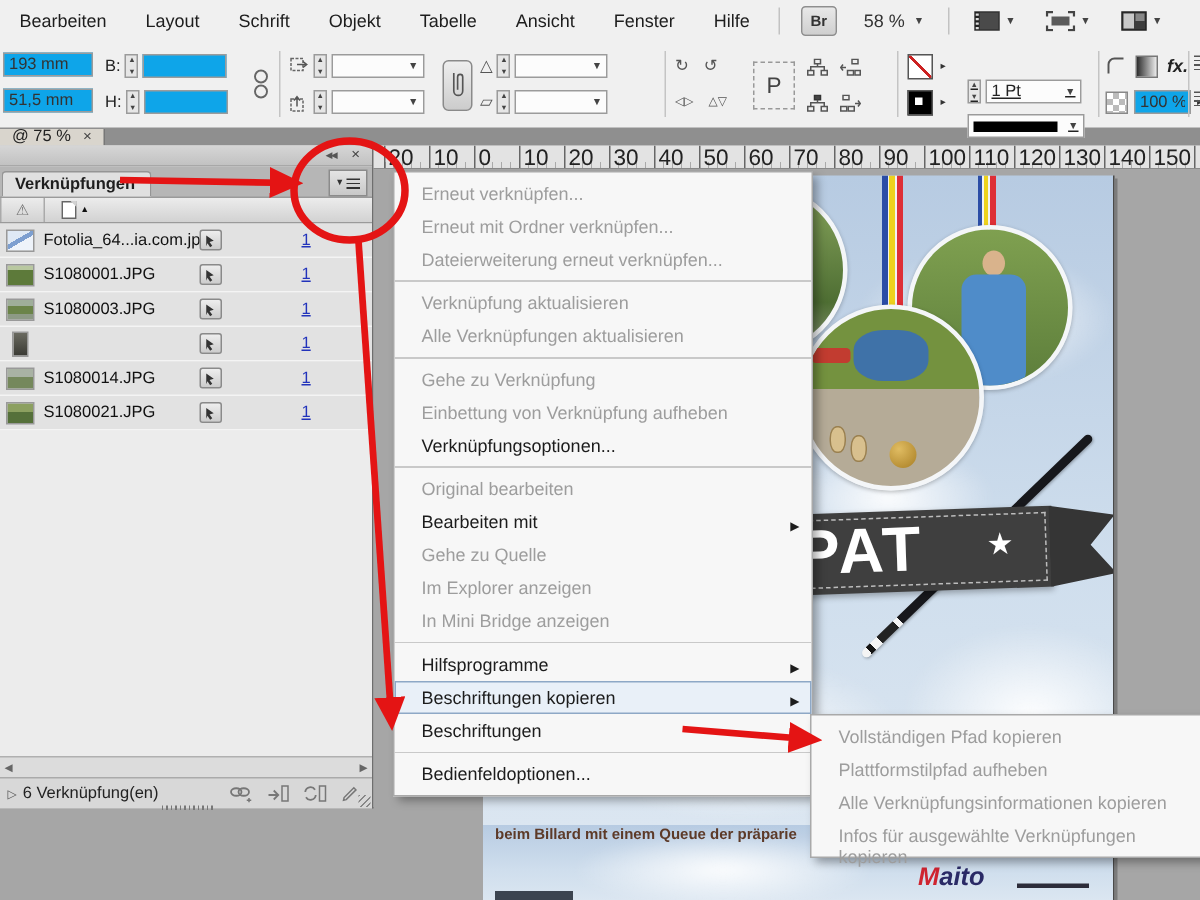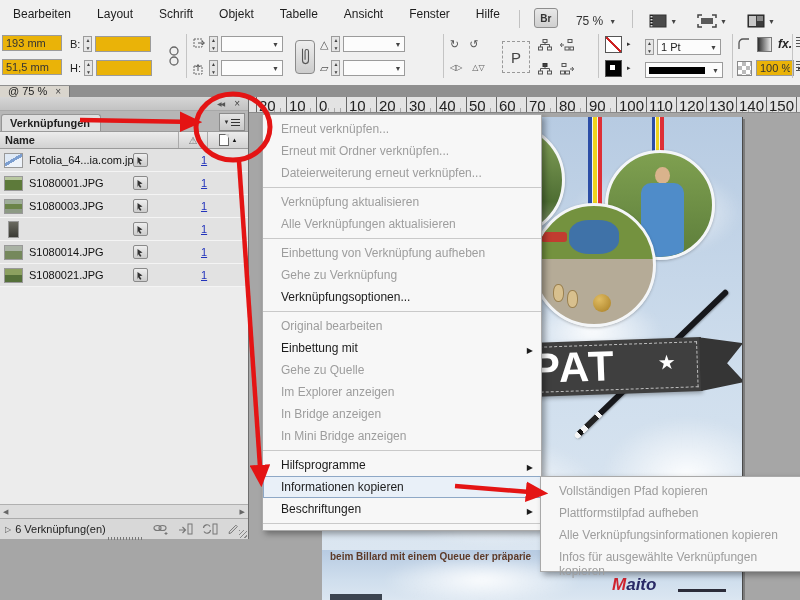--- a/index.html
+++ b/index.html
@@ -1,35 +1,35 @@
 <!DOCTYPE html>
 <html><head>
 <meta charset="utf-8">
 <style>
   html,body{margin:0;padding:0;}
   body{width:800px;height:600px;overflow:hidden;position:relative;background:#a6a6a6;
        font-family:"Liberation Sans","DejaVu Sans",sans-serif;font-size:12px;color:#222;
        -webkit-font-smoothing:antialiased;}
   
   .menubar{position:absolute;left:0;top:0;width:800px;height:28px;background:#f0f0f0;
-           border-bottom:1px solid #cfcfcf;display:flex;align-items:flex-end;z-index:20;}
+           border-bottom:1px solid #cfcfcf;display:flex;align-items:center;z-index:20;}
   .mb-item{padding:0 13px;line-height:27px;color:#1d1d1d;cursor:default;}
   .mb-sep{width:1px;height:18px;background:#c2c2c2;margin:0 6px;}
   .br-btn{width:22px;height:18px;background:linear-gradient(#e8e8e8,#cfcfcf);border:1px solid #8e8e8e;
           border-radius:3px;font-size:10px;font-weight:bold;color:#333;display:flex;align-items:center;
           justify-content:center;margin:0 8px;}
   .zoom-combo{display:flex;align-items:center;gap:6px;padding:0 10px;color:#333;}
   .dd-arrow{font-size:7px;color:#444;}
   .mb-iconbtn{display:flex;align-items:center;gap:3px;padding:0 10px;}
   .mb-iconbtn svg{display:block;}
   
   .controlbar{position:absolute;left:0;top:28px;width:800px;height:57px;background:#f0f0f0;
               border-bottom:1px solid #8f8f8f;z-index:20;font-size:11px;}
   .cb{position:absolute;}
-  .field{background:#eab308;border:1px solid #9b9b9b;height:16px;line-height:16px;padding:0 3px;
+  .field{background:#0ea5e9;border:1px solid #9b9b9b;height:16px;line-height:16px;padding:0 3px;
          font-size:11px;color:#333;box-sizing:border-box;font-family:"Liberation Sans",sans-serif;}
   input.field{outline:none;}
   .stepper{display:inline-flex;flex-direction:column;width:9px;height:16px;border:1px solid #9b9b9b;
            background:#e6e6e6;box-sizing:border-box;justify-content:space-between;align-items:center;}
   .stepper span{font-size:5px;line-height:6px;color:#444;}
   .cb-lab{font-size:11px;color:#222;line-height:18px;}
   .row2{display:grid;grid-template-rows:18px 18px;row-gap:6px;}
   .hline{display:flex;align-items:center;gap:3px;}
   .vr{position:absolute;top:6px;width:1px;height:44px;background:#c4c4c4;}
   .combo{display:flex;align-items:center;justify-content:space-between;background:#fcfcfc;
@@ -190,21 +190,21 @@
 
       <div class="mb-item">Ansicht</div>
 
       <div class="mb-item">Fenster</div>
 
       <div class="mb-item">Hilfe</div>
     </div>
   <div class="mb-sep"></div>
   <div class="br-btn">Br</div>
   <div class="zoom-combo">
-    <span>75 %</span>
+    <span>58 %</span>
     <span class="dd-arrow">▼</span>
   </div>
   <div class="mb-sep"></div>
   <div class="mb-iconbtn">
     <svg width="18" height="14">
         <rect x="1" y="1" width="16" height="12" fill="#4a4a4a" stroke="#333"></rect>
         <rect x="1" y="1" width="3" height="12" fill="#222"></rect>
         <rect x="1.5" y="2" width="2" height="1.5" fill="#ddd"></rect>
         <rect x="1.5" y="5" width="2" height="1.5" fill="#ddd"></rect>
         <rect x="1.5" y="8" width="2" height="1.5" fill="#ddd"></rect>
@@ -365,21 +365,21 @@
   <div class="cb row2" style="left:605px;top:7px;">
     <div class="hline" style="gap:5px;">
       <span class="swatch-stroke"></span>
       <span class="tinytri">▸</span>
     </div>
     <div class="hline" style="gap:5px;">
       <span class="swatch-fill"></span>
       <span class="tinytri">▸</span>
     </div>
   </div>
-  <div class="cb row2" style="left:645px;top:10px;">
+  <div class="cb row2" style="left:645px;top:24px;text-decoration:underline;">
     <div class="hline">
       <span class="stepper">
           <span>▲</span>
           <span>▼</span>
         </span>
       <div class="combo" style="width:64px;">
         <span>1 Pt</span>
         <span class="dd-arrow">▼</span>
       </div>
     </div>
@@ -469,21 +469,20 @@
     <span class="x">×</span>
   </div>
   <div class="p-tabs">
     <div class="p-tab">Verknüpfungen</div>
     <div class="flyout">
       <span class="tri">▼</span>
       <span class="lines"></span>
     </div>
   </div>
   <div class="p-header">
-    <span class="nm">Name</span>
     <span class="colsep"></span>
     <span class="warncol">⚠</span>
     <span class="colsep"></span>
     <span class="pagecol">
       <span class="pageicon"></span>
       <span class="sorttri">▲</span>
     </span>
   </div>
   <div class="p-rows">
 
@@ -614,94 +613,94 @@
       <span class="mi-label">Alle Verknüpfungen aktualisieren</span>
       <span class="mi-arrow"></span>
     </div>
 
     <div class="mi sep">
       
       
     </div>
 
     <div class="mi disabled">
+      <span class="mi-label">Gehe zu Verknüpfung</span>
+      <span class="mi-arrow"></span>
+    </div>
+
+    <div class="mi disabled">
       <span class="mi-label">Einbettung von Verknüpfung aufheben</span>
-      <span class="mi-arrow"></span>
-    </div>
-
-    <div class="mi disabled">
-      <span class="mi-label">Gehe zu Verknüpfung</span>
       <span class="mi-arrow"></span>
     </div>
 
     <div class="mi">
       <span class="mi-label">Verknüpfungsoptionen...</span>
       <span class="mi-arrow"></span>
     </div>
 
     <div class="mi sep">
       
       
     </div>
 
     <div class="mi disabled">
       <span class="mi-label">Original bearbeiten</span>
       <span class="mi-arrow"></span>
     </div>
 
     <div class="mi">
-      <span class="mi-label">Einbettung mit</span>
+      <span class="mi-label">Bearbeiten mit</span>
       <span class="mi-arrow">▶</span>
     </div>
 
     <div class="mi disabled">
       <span class="mi-label">Gehe zu Quelle</span>
       <span class="mi-arrow"></span>
     </div>
 
     <div class="mi disabled">
       <span class="mi-label">Im Explorer anzeigen</span>
       <span class="mi-arrow"></span>
     </div>
 
-    <div class="mi disabled">
-      <span class="mi-label">In Bridge anzeigen</span>
-      <span class="mi-arrow"></span>
-    </div>
 
     <div class="mi disabled">
       <span class="mi-label">In Mini Bridge anzeigen</span>
       <span class="mi-arrow"></span>
     </div>
 
     <div class="mi sep">
       
       
     </div>
 
     <div class="mi">
       <span class="mi-label">Hilfsprogramme</span>
       <span class="mi-arrow">▶</span>
     </div>
 
     <div class="mi hl">
-      <span class="mi-label">Informationen kopieren</span>
+      <span class="mi-label">Beschriftungen kopieren</span>
       <span class="mi-arrow">▶</span>
     </div>
 
     <div class="mi">
       <span class="mi-label">Beschriftungen</span>
       <span class="mi-arrow">▶</span>
     </div>
 
     <div class="mi sep">
       
       
     </div>
 
+    <div class="mi">
+      <span class="mi-label">Bedienfeldoptionen...</span>
+      <span class="mi-arrow"></span>
+    </div>
   </div>
 
 <div class="submenu">
 
     <div class="mi disabled">
       <span class="mi-label">Vollständigen Pfad kopieren</span>
     </div>
 
     <div class="mi disabled">
       <span class="mi-label">Plattformstilpfad aufheben</span>

